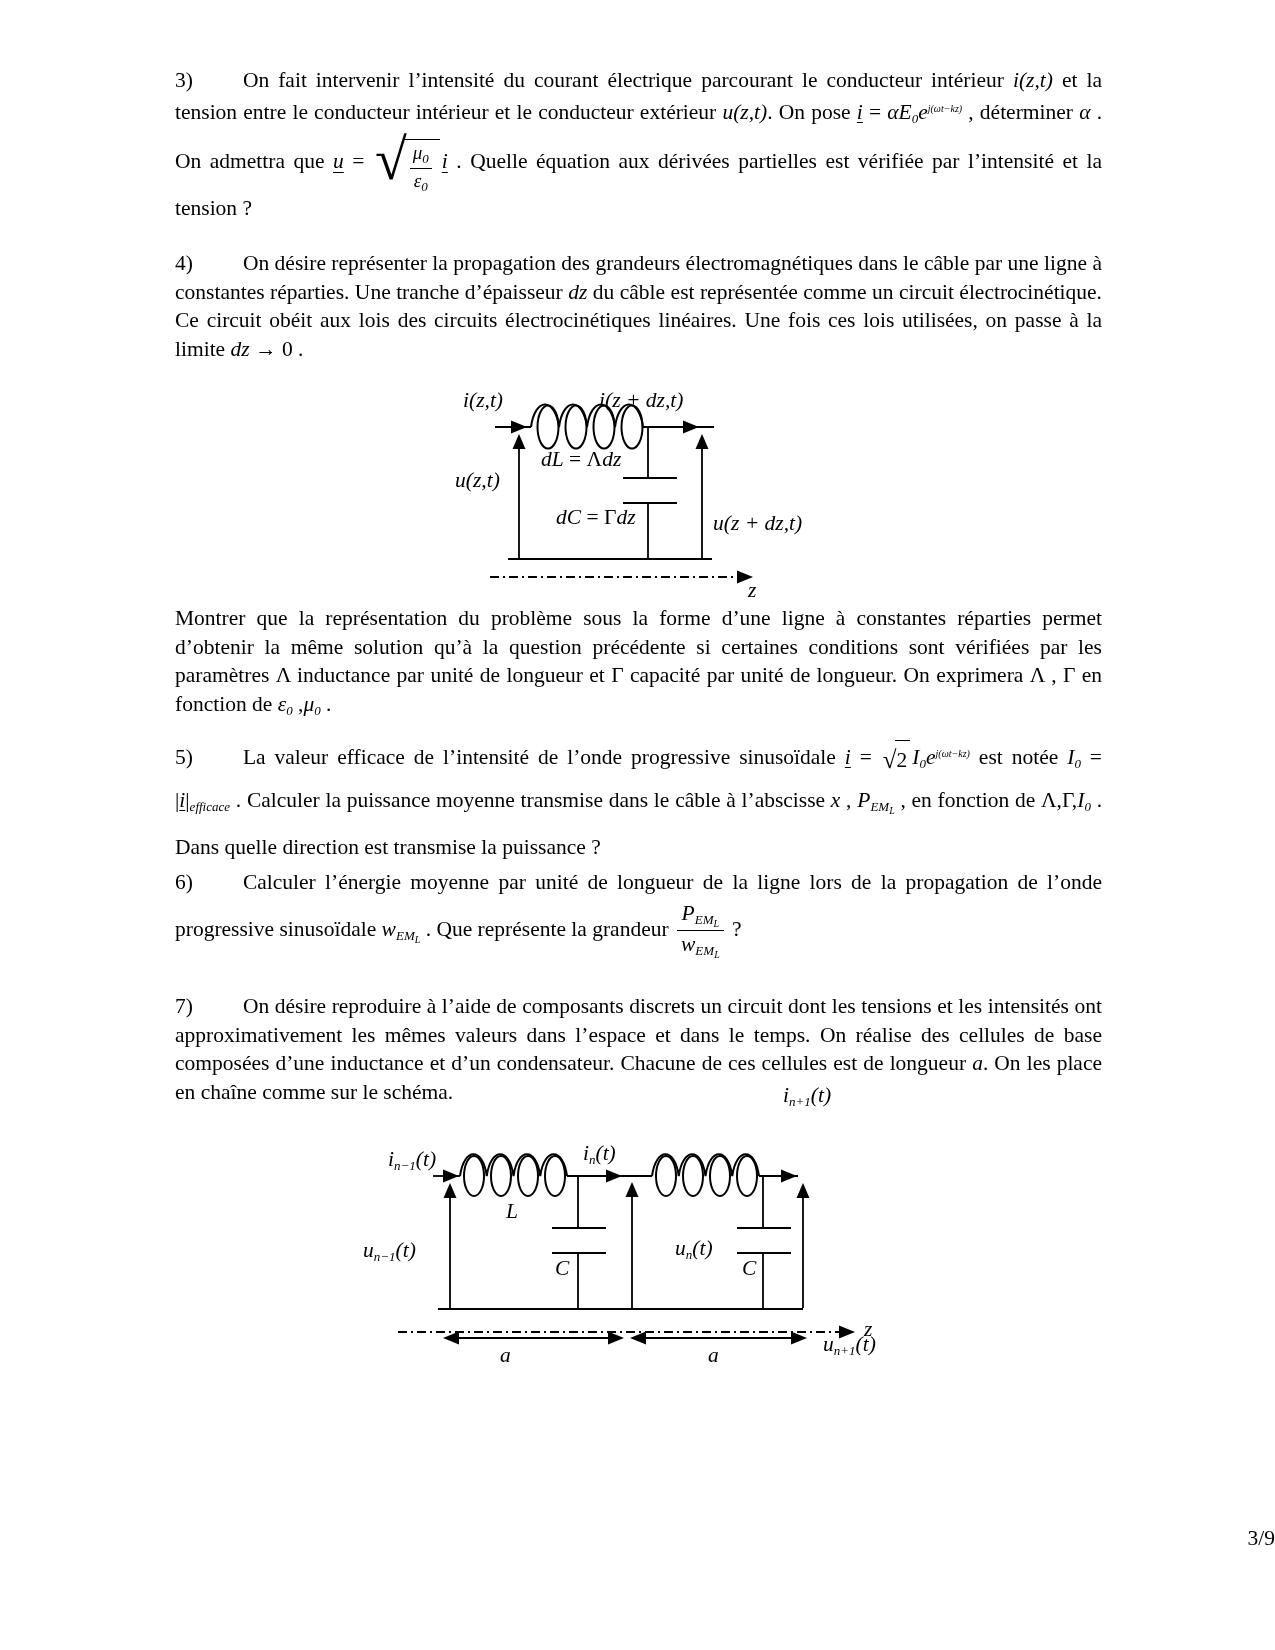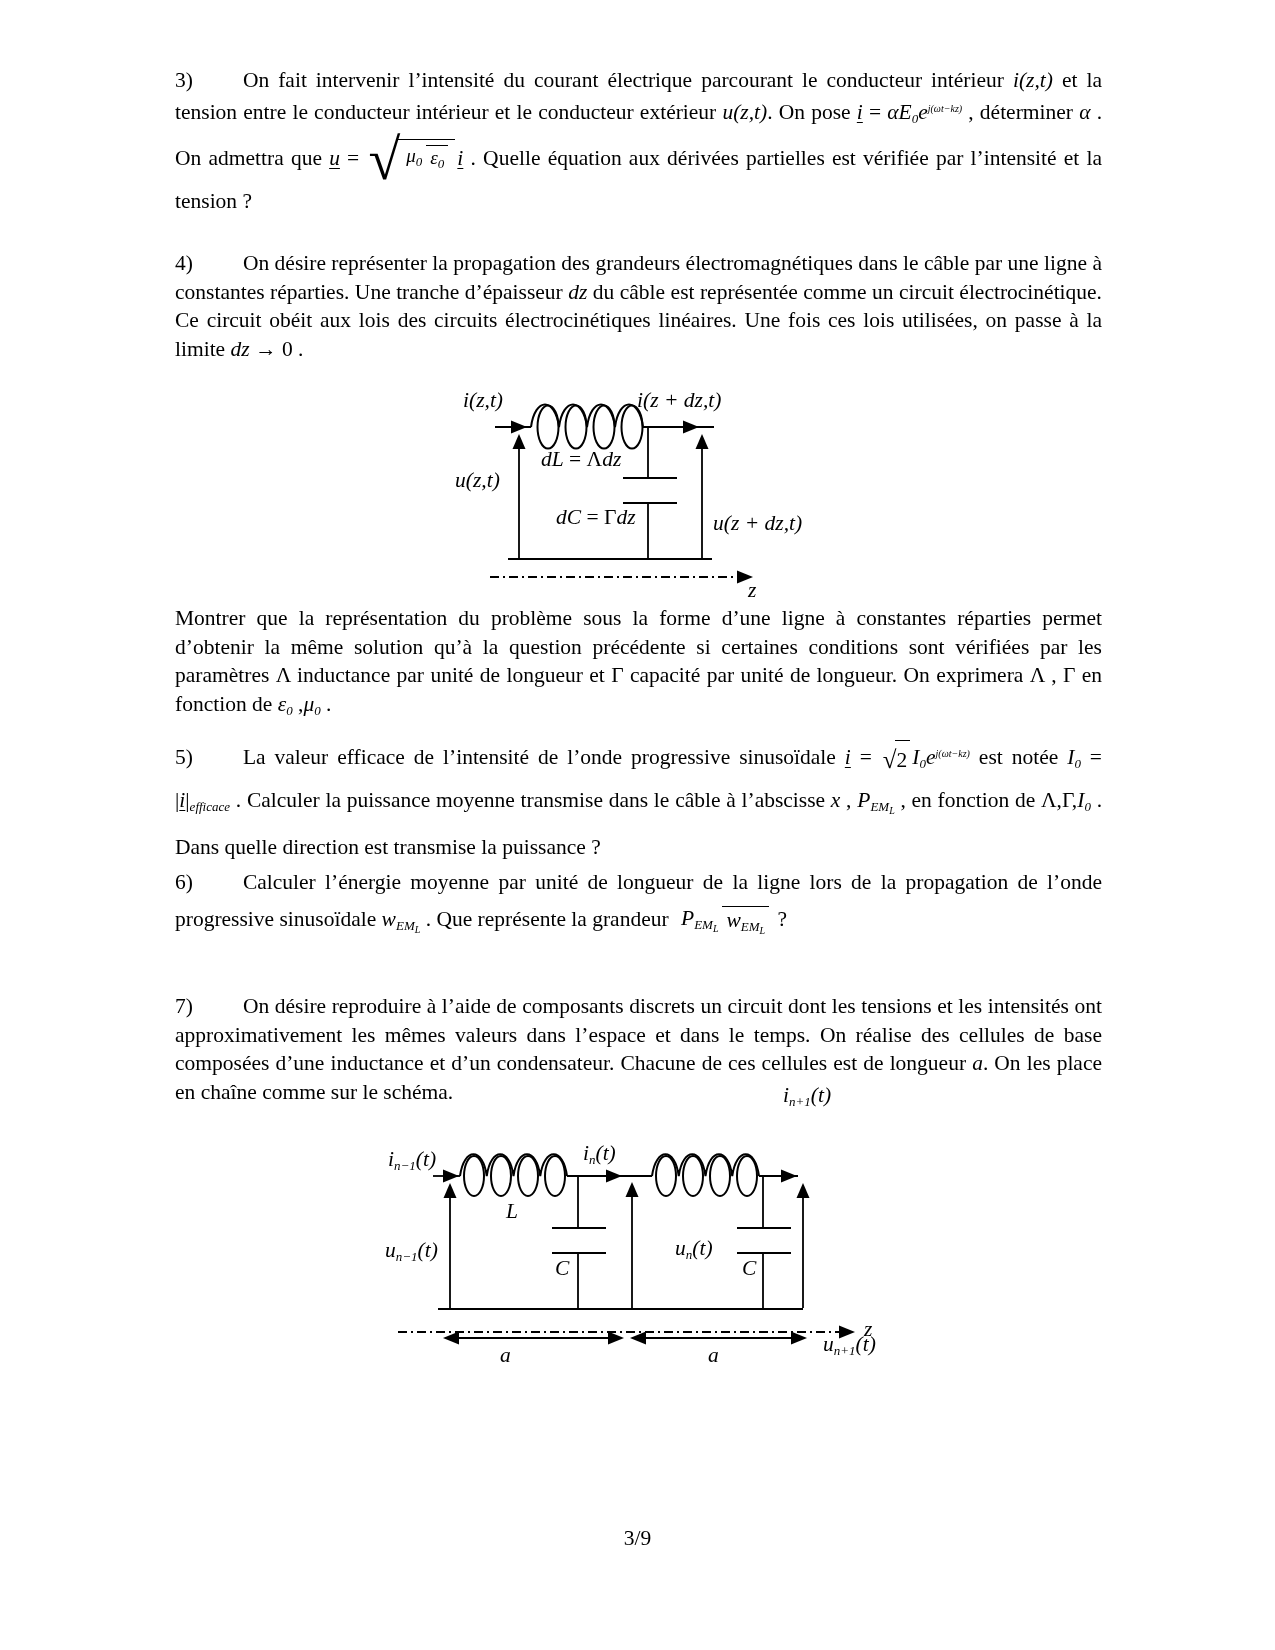--- a/index.html
+++ b/index.html
@@ -13,34 +13,34 @@
   }
   .para.mathy { line-height:37px;font-family:Liberation Serif, serif; }
   .sg-n { }
   .sg-i { font-style:italic; }
   .sg-iu { font-style:italic; text-decoration:underline; text-decoration-thickness:1.3px; text-underline-offset:3px; }
   .sg-sub { font-style:italic; font-size:13px; vertical-align:-4px; }
   .sg-ssub { font-style:italic; font-size:10px; vertical-align:-7px; }
   .sg-sup { font-style:italic; font-size:10px; vertical-align:7px; }
   .sg-tab { display:inline-block; width:50px; }
   .frac {
-    display:inline-flex; flex-direction:row; align-items:center;
+    display:inline-flex; flex-direction:column; align-items:center;
     vertical-align:middle; text-align:center; line-height:1.12; padding:0 3px;
   }
   .frac .fnum { padding:0 4px 1px 4px; }
   .frac .fden { border-top:1.5px solid #000; padding:1px 4px 0 4px; }
   .sqrt { display:inline-flex; align-items:center; vertical-align:middle; margin:0 2px; }
   .sqrt .rad { font-style:normal; font-size:25px; line-height:1; margin-right:-2px; }
   .sqrt .sbody { border-top:1.6px solid #000; padding:1px 3px 0 2px; }
   .sqrt.big { align-items:flex-start; }
   .sqrt.big .rad { font-size:58px; line-height:0.92; margin-right:-4px; }
   .sqrt.big .sbody { margin-top:6px; border-top:1.8px solid #000; padding:2px 4px 0 3px; }
   .sqrt.big .frac { font-size:19px; }
   .dlabel { position:absolute; font-size:21.5px; white-space:nowrap; }
-  .footer { position:absolute; left:0; width:1275px; text-align:center; font-size:21.5px; }
+  .footer { position:absolute; left:0; width:1275px; text-align:right; font-size:21.5px; }
   svg { position:absolute; overflow:visible; }
   .wire { stroke:#000; stroke-width:1.8; fill:none; }
   .thick { stroke:#000; stroke-width:2; fill:none; }
   .dashdot { stroke:#000; stroke-width:1.8; fill:none; stroke-dasharray:9 4 2 4; }
   .head { fill:#000; stroke:none; }
 </style>
 </head>
 <body>
 
 <div class="page">
@@ -83,21 +83,21 @@
         <path class="wire" d="M702,559 V448"></path>
         <polygon class="head" points="695.5,449 702,434 708.5,449"></polygon>
       </g>
       <path class="thick" d="M508,559 H712"></path>
       <g>
         <path class="dashdot" d="M490,577 H740"></path>
         <polygon class="head" points="737,570.5 753,577 737,583.5"></polygon>
       </g>
     </svg>
     <span class="dlabel" style="left:463px;top:388px"><span class="sg-i">i(z,t)</span></span>
-    <span class="dlabel" style="left:637px;top:388px"><span class="sg-i">i(z + dz,t)</span></span>
+    <span class="dlabel" style="left:599px;top:388px"><span class="sg-i">i(z + dz,t)</span></span>
     <span class="dlabel" style="left:541px;top:447px"><span class="sg-i">dL</span><span class="sg-n"> = Λ</span><span class="sg-i">dz</span></span>
     <span class="dlabel" style="left:455px;top:468px"><span class="sg-i">u(z,t)</span></span>
     <span class="dlabel" style="left:556px;top:505px"><span class="sg-i">dC</span><span class="sg-n"> = Γ</span><span class="sg-i">dz</span></span>
     <span class="dlabel" style="left:713px;top:511px"><span class="sg-i">u(z + dz,t)</span></span>
     <span class="dlabel" style="left:748px;top:578px"><span class="sg-i">z</span></span>
   </div>
 
   <div class="para" style="top:604px"><span class="sg-n">Montrer que la représentation du problème sous la forme d’une ligne à constantes réparties permet d’obtenir la même solution qu’à la question précédente si certaines conditions sont vérifiées par les paramètres Λ inductance par unité de longueur et Γ capacité par unité de longueur. On exprimera Λ , Γ en fonction de </span><span class="sg-i">ε</span><span class="sg-sub">0</span><span class="sg-n"> ,</span><span class="sg-i">μ</span><span class="sg-sub">0</span><span class="sg-n"> .</span></div>
   <div class="para mathy" style="top:735px"><span class="sg-n">5)</span><span class="sg-tab"></span><span class="sg-n">La valeur efficace de l’intensité de l’onde progressive sinusoïdale </span><span class="sg-iu">i</span><span class="sg-n"> = </span><span class="sqrt">
         <span class="rad">√</span>
@@ -170,21 +170,21 @@
       <g>
         <path class="wire" d="M636,1338 H801"></path>
         <polygon class="head" points="646,1331.5 630,1338 646,1344.5"></polygon>
         <polygon class="head" points="791,1331.5 807,1338 791,1344.5"></polygon>
       </g>
     </svg>
     <span class="dlabel" style="left:388px;top:1147px"><span class="sg-i">i</span><span class="sg-sub">n−1</span><span class="sg-i">(t)</span></span>
     <span class="dlabel" style="left:583px;top:1141px"><span class="sg-i">i</span><span class="sg-sub">n</span><span class="sg-i">(t)</span></span>
     <span class="dlabel" style="left:783px;top:1083px"><span class="sg-i">i</span><span class="sg-sub">n+1</span><span class="sg-i">(t)</span></span>
     <span class="dlabel" style="left:506px;top:1199px"><span class="sg-i">L</span></span>
-    <span class="dlabel" style="left:385px;top:1238px"><span class="sg-i">u</span><span class="sg-sub">n−1</span><span class="sg-i">(t)</span></span>
+    <span class="dlabel" style="left:363px;top:1238px"><span class="sg-i">u</span><span class="sg-sub">n−1</span><span class="sg-i">(t)</span></span>
     <span class="dlabel" style="left:555px;top:1256px"><span class="sg-i">C</span></span>
     <span class="dlabel" style="left:675px;top:1236px"><span class="sg-i">u</span><span class="sg-sub">n</span><span class="sg-i">(t)</span></span>
     <span class="dlabel" style="left:742px;top:1256px"><span class="sg-i">C</span></span>
     <span class="dlabel" style="left:823px;top:1332px"><span class="sg-i">u</span><span class="sg-sub">n+1</span><span class="sg-i">(t)</span></span>
     <span class="dlabel" style="left:864px;top:1317px"><span class="sg-i">z</span></span>
     <span class="dlabel" style="left:500px;top:1343px"><span class="sg-i">a</span></span>
     <span class="dlabel" style="left:708px;top:1343px"><span class="sg-i">a</span></span>
   </div>
 
   <div class="footer" style="top:1526px">3/9</div>

